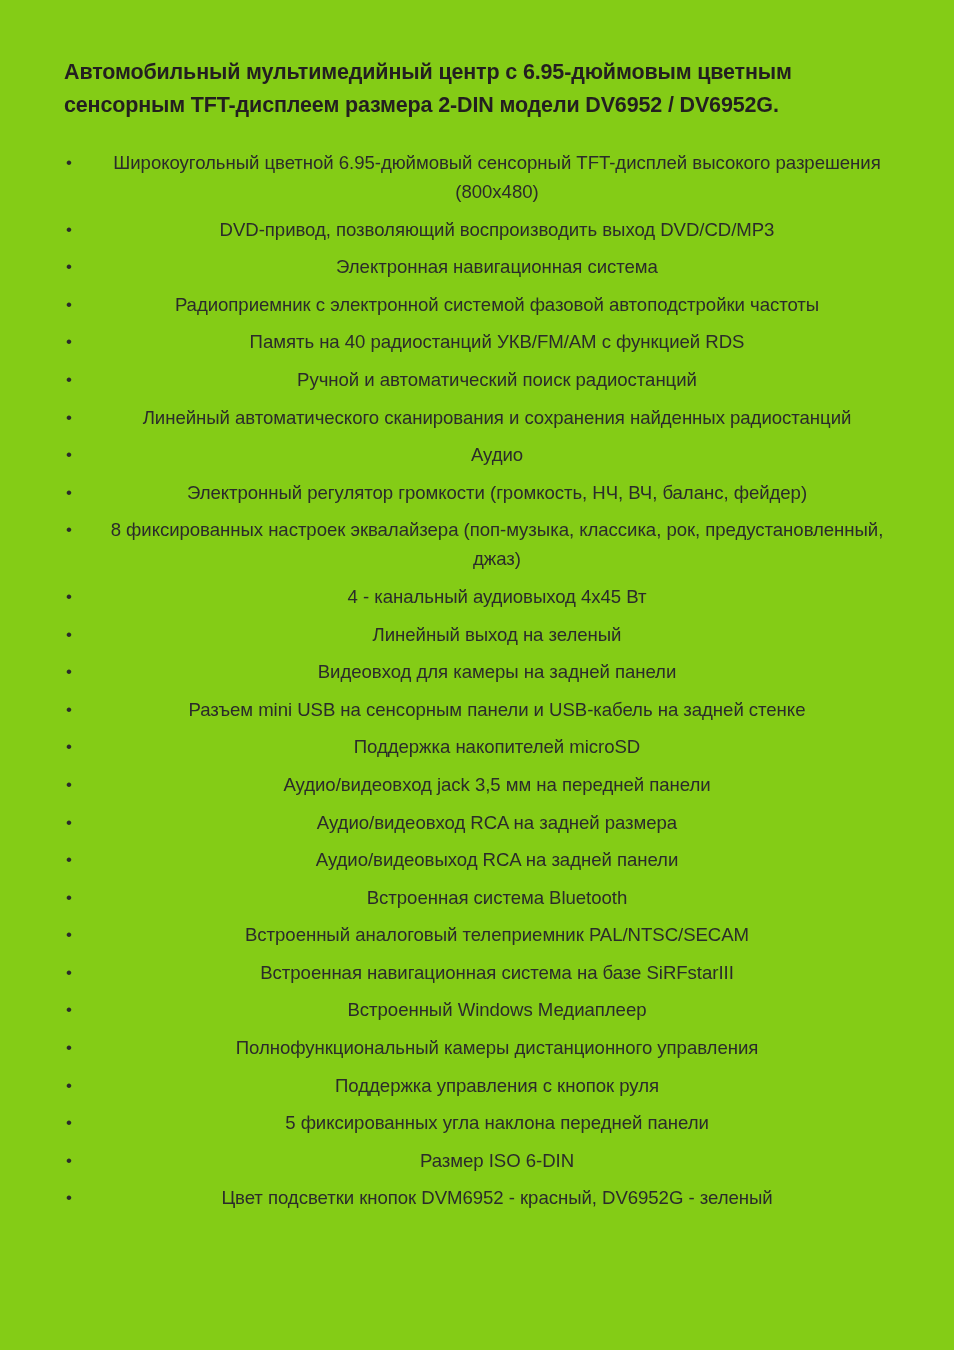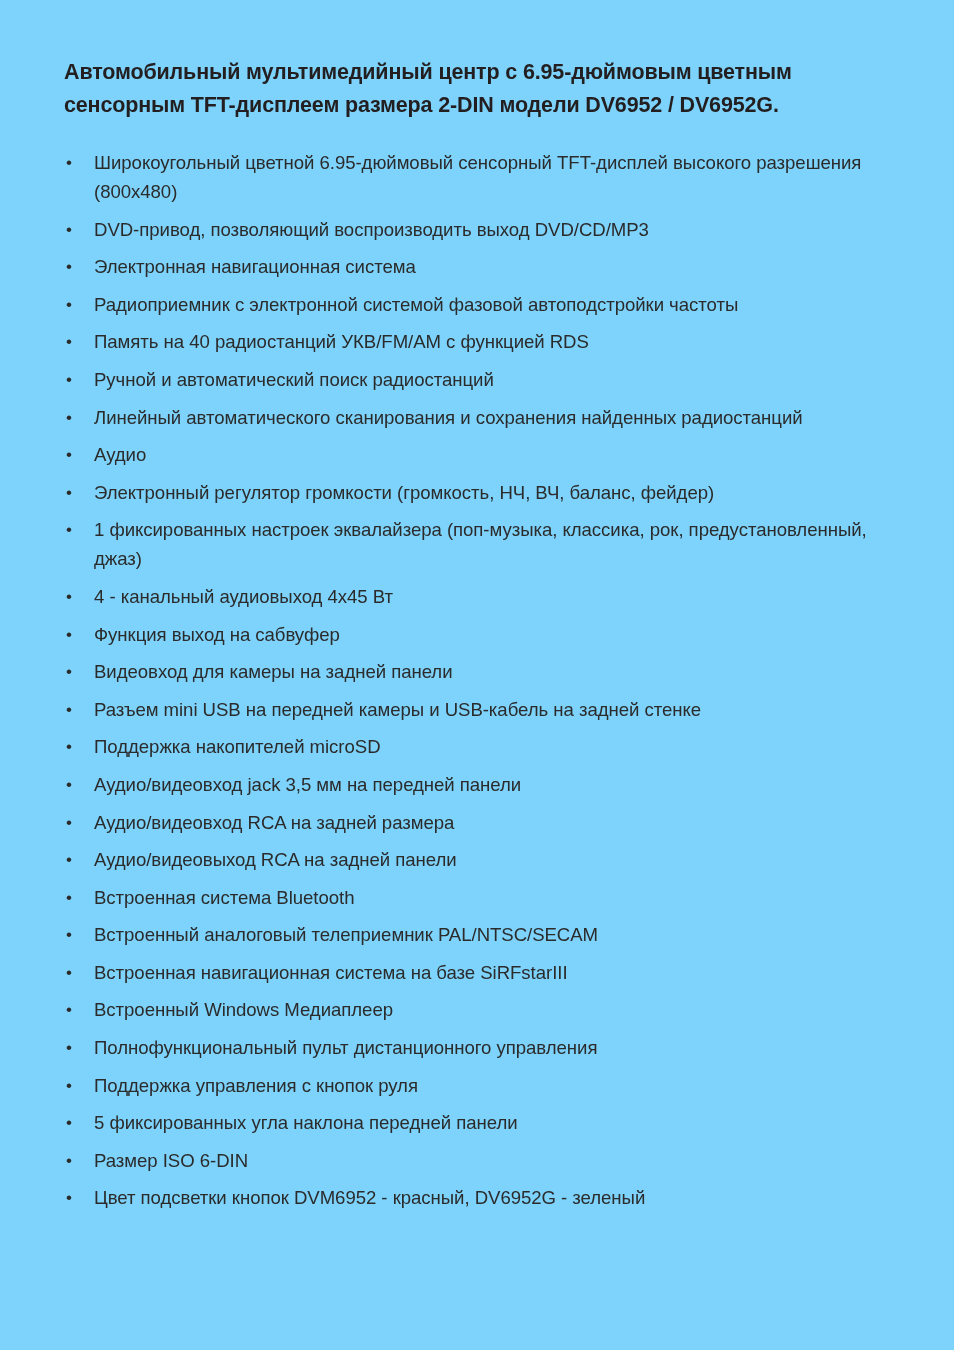--- a/index.html
+++ b/index.html
@@ -14,21 +14,21 @@
     overflow: hidden;
     font-family: "Liberation Sans", "DejaVu Sans", sans-serif;
     color: #231f20;
     -webkit-font-smoothing: antialiased;
   }
 
   .page {
     position: relative;
     width: 954px;
     height: 1350px;
-    background: #7dd3fc;
+    background: #84cc16;
     box-sizing: border-box;
     padding: 0;
   }
 
   .doc-title {
     position: absolute;
     left: 64px;
     top: 56px;
     width: 836px;
     font-size: 21.5px;
@@ -71,20 +71,21 @@
     top: 0;
     width: 22px;
     font-size: 17px;
     line-height: 29px;
     color: #2b2b2b;
     text-align: left;
   }
 
   .feature-text {
     display: block;
+    text-align: center;
   }
 </style>
 </head>
 <body>
 
 <div class="page">
 
   <h1 class="doc-title">Автомобильный мультимедийный центр с 6.95-дюймовым цветным
 сенсорным TFT-дисплеем размера 2-DIN модели DV6952 / DV6952G.</h1>
 
@@ -120,37 +121,37 @@
       <li class="feature-item">
         <span class="bullet-dot">•</span>
         <span class="feature-text">Аудио</span>
       </li>
       <li class="feature-item">
         <span class="bullet-dot">•</span>
         <span class="feature-text">Электронный регулятор громкости (громкость, НЧ, ВЧ, баланс, фейдер)</span>
       </li>
       <li class="feature-item">
         <span class="bullet-dot">•</span>
-        <span class="feature-text">1 фиксированных настроек эквалайзера (поп-музыка, классика, рок, предустановленный, джаз)</span>
+        <span class="feature-text">8 фиксированных настроек эквалайзера (поп-музыка, классика, рок, предустановленный, джаз)</span>
       </li>
       <li class="feature-item">
         <span class="bullet-dot">•</span>
         <span class="feature-text">4 - канальный аудиовыход 4х45 Вт</span>
       </li>
       <li class="feature-item">
         <span class="bullet-dot">•</span>
-        <span class="feature-text">Функция выход на сабвуфер</span>
+        <span class="feature-text">Линейный выход на зеленый</span>
       </li>
       <li class="feature-item">
         <span class="bullet-dot">•</span>
         <span class="feature-text">Видеовход для камеры на задней панели</span>
       </li>
       <li class="feature-item">
         <span class="bullet-dot">•</span>
-        <span class="feature-text">Разъем mini USB на передней камеры и USB-кабель на задней стенке</span>
+        <span class="feature-text">Разъем mini USB на сенсорным панели и USB-кабель на задней стенке</span>
       </li>
       <li class="feature-item">
         <span class="bullet-dot">•</span>
         <span class="feature-text">Поддержка накопителей microSD</span>
       </li>
       <li class="feature-item">
         <span class="bullet-dot">•</span>
         <span class="feature-text">Аудио/видеовход jack 3,5 мм на передней панели</span>
       </li>
       <li class="feature-item">
@@ -172,21 +173,21 @@
       <li class="feature-item">
         <span class="bullet-dot">•</span>
         <span class="feature-text">Встроенная навигационная система на базе SiRFstarIII</span>
       </li>
       <li class="feature-item">
         <span class="bullet-dot">•</span>
         <span class="feature-text">Встроенный Windows Медиаплеер</span>
       </li>
       <li class="feature-item">
         <span class="bullet-dot">•</span>
-        <span class="feature-text">Полнофункциональный пульт дистанционного управления</span>
+        <span class="feature-text">Полнофункциональный камеры дистанционного управления</span>
       </li>
       <li class="feature-item">
         <span class="bullet-dot">•</span>
         <span class="feature-text">Поддержка управления с кнопок руля</span>
       </li>
       <li class="feature-item">
         <span class="bullet-dot">•</span>
         <span class="feature-text">5 фиксированных угла наклона передней панели</span>
       </li>
       <li class="feature-item">

